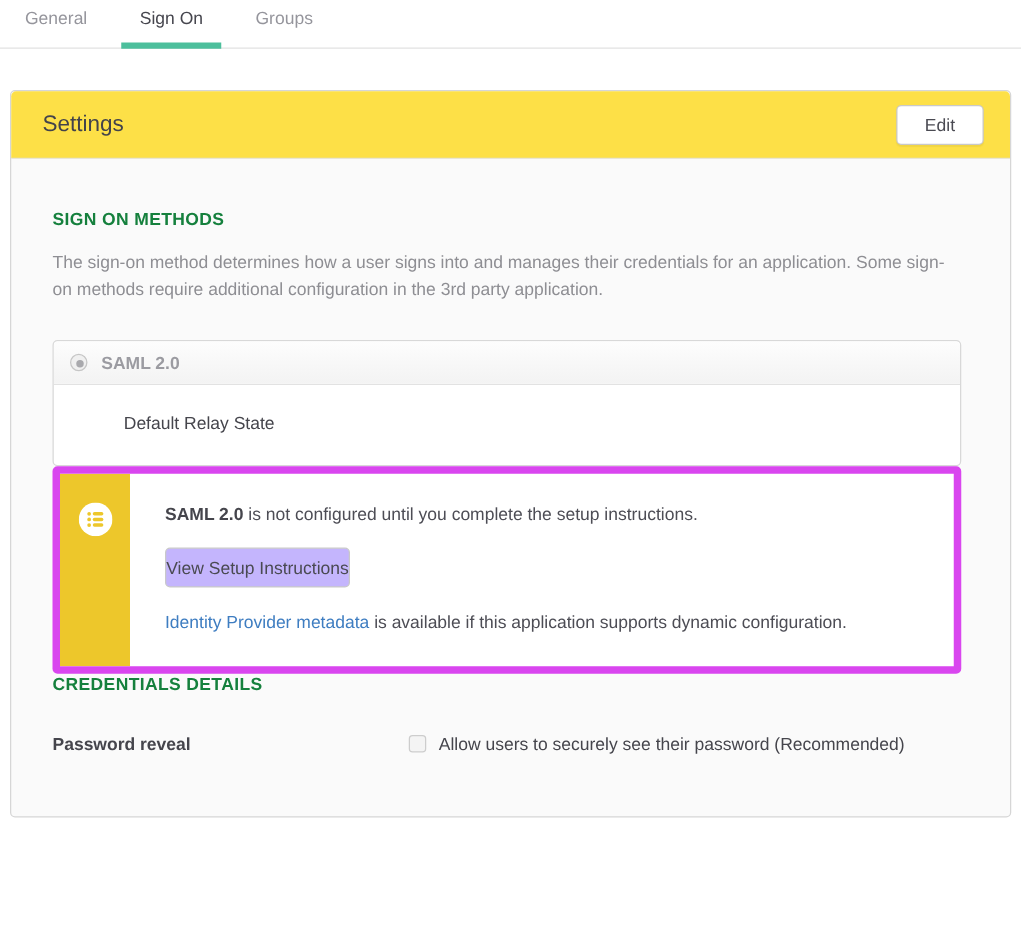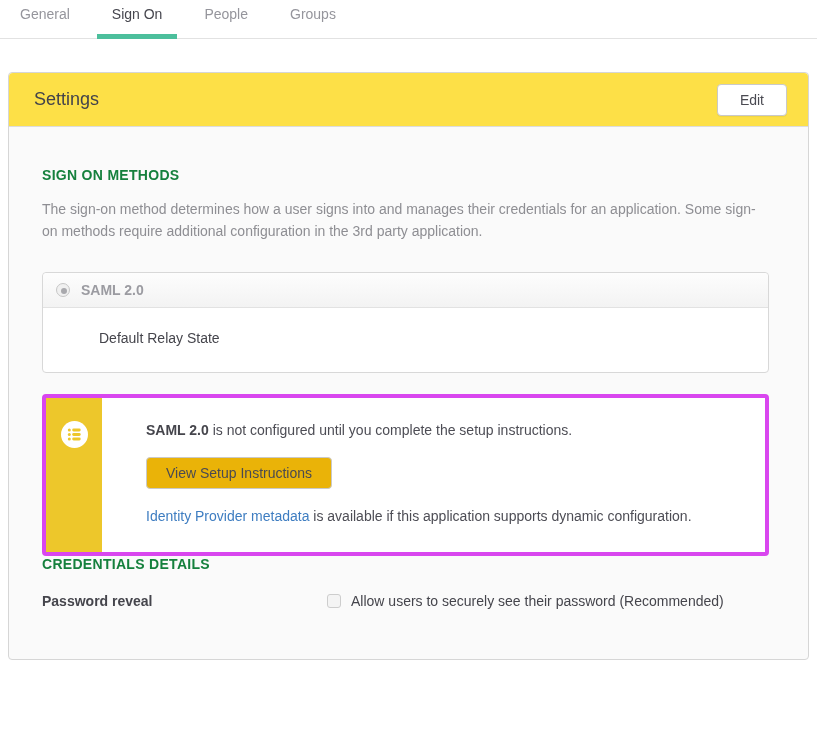--- a/index.html
+++ b/index.html
@@ -38,50 +38,49 @@
     background:linear-gradient(#fdfdfd, #f3f3f3); border-bottom:1px solid #e2e2e2;
     border-radius:4px 4px 0 0; }
   .radio { width:14px; height:14px; border-radius:50%; border:1px solid #c6c6c6;
     background:#f0f0f0; position:relative; flex:0 0 14px; }
   .radio::after { content:""; position:absolute; left:4px; top:4px; width:6px;
     height:6px; border-radius:50%; background:#a9a9ad; }
   .method-name { margin-left:11px; font-size:14px; font-weight:bold; color:#9b9ba1; }
   .method-body { padding:22px 20px 26px 56px; font-size:14px; color:#45454c; }
 
   
-  .callout { display:flex; margin-top:21px; border:4px solid #d946ef;
-    border-radius:4px; background:#ffffff; overflow:hidden;gap:16px; }
+  .callout { display:flex; border:6px solid #d946ef;
+    border-radius:4px; background:#ffffff; overflow:hidden; }
   .callout-strip { flex:0 0 56px; background:#edc72b; display:flex;
     justify-content:center; align-items:flex-start; padding-top:23px; }
   .callout-content { padding:24px 20px 28px 28px; font-size:14px; color:#4d4d55; }
   .callout-msg b { color:#45454c; }
-  .setup-btn { display:inline-block; margin-top:19px; padding:7px 19px;
-    font-size:14px; color:#4a4a52; background:#eab308; border:1px solid #c9c9c9;
+  .setup-btn { display:inline-block; margin-top:19px; padding:7px 0;
+    font-size:14px; color:#4a4a52; background:#c4b5fd; border:1px solid #c9c9c9;
     border-radius:4px; cursor:pointer; font-family:inherit; }
   .callout-link-line { margin-top:19px; }
   .link { color:#3e7dc1; cursor:pointer; text-decoration:none; }
 
   
   .cred-heading { }
   .field-row { display:flex; align-items:flex-start; font-size:14px; }
   .field-row.first { margin-top:42px; }
-  .field-row.second { margin-top:21px; }
+  .field-row.second { margin-top:32px; }
   .field-label { flex:0 0 279px; font-weight:bold; color:#45454c; }
   .field-value { color:#45454c; display:flex; align-items:center; }
   .checkbox { display:inline-block; width:14px; height:14px; border:1px solid #cdcdcd;
     border-radius:3px; background:#f4f4f4; margin:0 10px 0 6px; cursor:pointer;
     flex:0 0 14px; }
 </style>
 </head>
 <body>
 
 <div class="tabs">
   <div class="tab">General</div>
   <div class="tab active">Sign On</div>
-  <div class="tab">People</div>
   <div class="tab">Groups</div>
 </div>
 
 <div class="panel">
   <div class="panel-header">
     <div class="panel-title">Settings</div>
     <button class="edit-btn">Edit</button>
   </div>
 
   <div class="panel-body">

